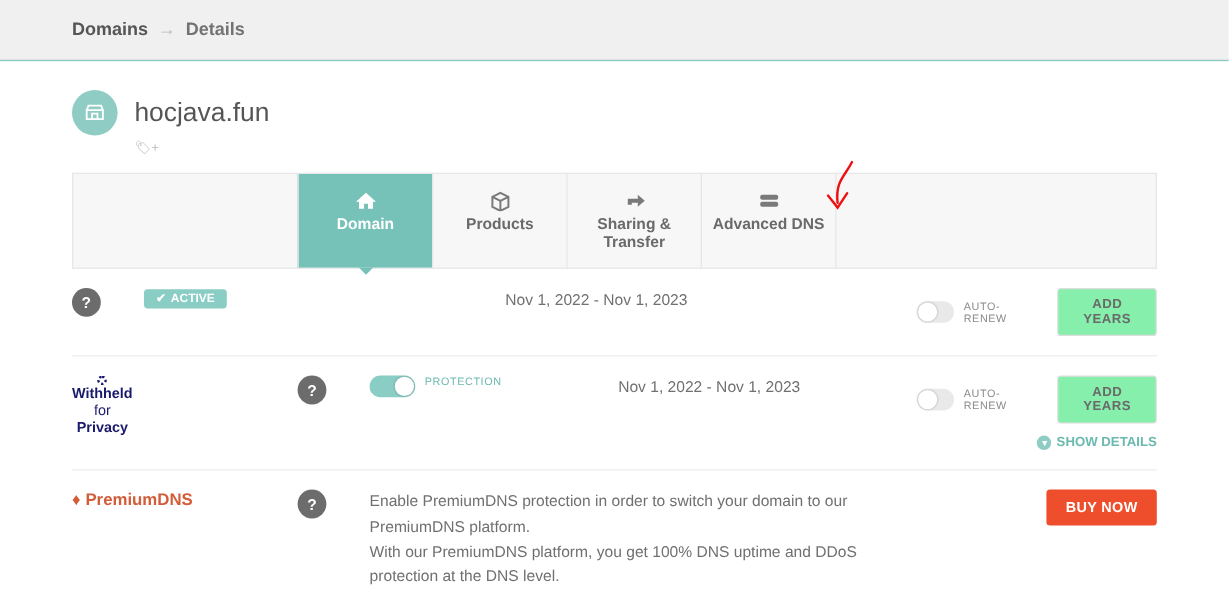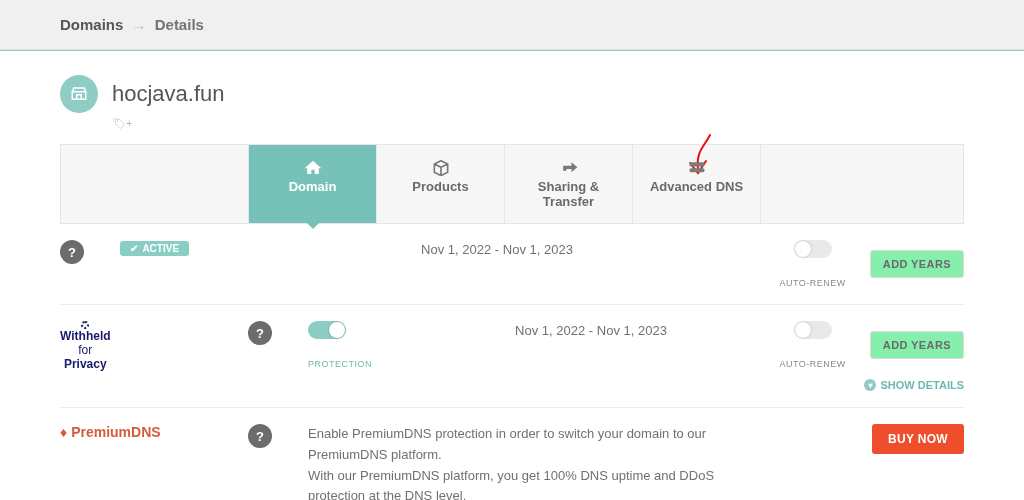--- a/index.html
+++ b/index.html
@@ -37,21 +37,21 @@
   .big-icon svg { width:18px; height:18px; }
   .domain-title { font-size:22px; color:#555; font-weight:400;}
   .tagline { margin-left:52px; font-size:11px; color:#bbb; margin-bottom:14px;}
 
   .tabs {
     display:flex; border:1px solid #e6e6e6; border-left:none;
     background:#f7f7f7;
   }
   .tab-spacer-left { width:188px; border-left:1px solid #e6e6e6;}
   .tab {
-    width:128px; text-align:center; padding:14px 8px 14px;
+    width:112px; text-align:center; padding:14px 8px 14px;
     border-left:1px solid #e6e6e6;
     cursor:pointer; font-size:13px; font-weight:600; color:#6a6a6a;
     position:relative;
   }
   .tab.active { background:#77c2b8; color:#fff; }
   .tab .ticon { display:block; margin:0 auto 6px; width:20px; height:14px; color:#7a7a7a; }
   .tab.active .ticon { color:#fff; }
   .tab-spacer-right { flex:1; border-left:1px solid #e6e6e6;}
   .tab.active::after{
     content:""; position:absolute; bottom:-6px; left:50%; transform:translateX(-50%);
@@ -96,21 +96,21 @@
     width:38px; height:18px; border-radius:10px; background:#e9e9e9; position:relative;
     display:inline-block; cursor:pointer;
   }
   .toggle .knob {
     position:absolute; top:1px; width:16px; height:16px; border-radius:50%;
     background:#fff; box-shadow:0 0 2px rgba(0,0,0,.3);
   }
   .toggle.on { background:#89cdc4; }
   .toggle.on .knob { right:1px; }
   .toggle.off .knob { left:1px; }
-  .toggle-wrap { display:flex; flex-direction:column; align-items:center; gap:20px;}
+  .toggle-wrap { display:flex; flex-direction:row; align-items:center; gap:8px;}
   .toggle-cap { font-size:9px; letter-spacing:0.5px; color:#8a8a8a; }
   .toggle-cap.teal { color:#6cb9af; }
 
   .col-mid { flex:1; text-align:left; color:#707070; font-size:13px; line-height:1.6;}
   .dates { text-align:center; color:#707070; }
 
   .col-right { width:200px; display:flex; flex-direction:column; align-items:flex-end; gap:10px;}
   .inline-right { display:flex; align-items:center; gap:24px; }
   .btn-grey {
     background:#86efac; border:1px solid #ddd; color:#6a6a6a;

